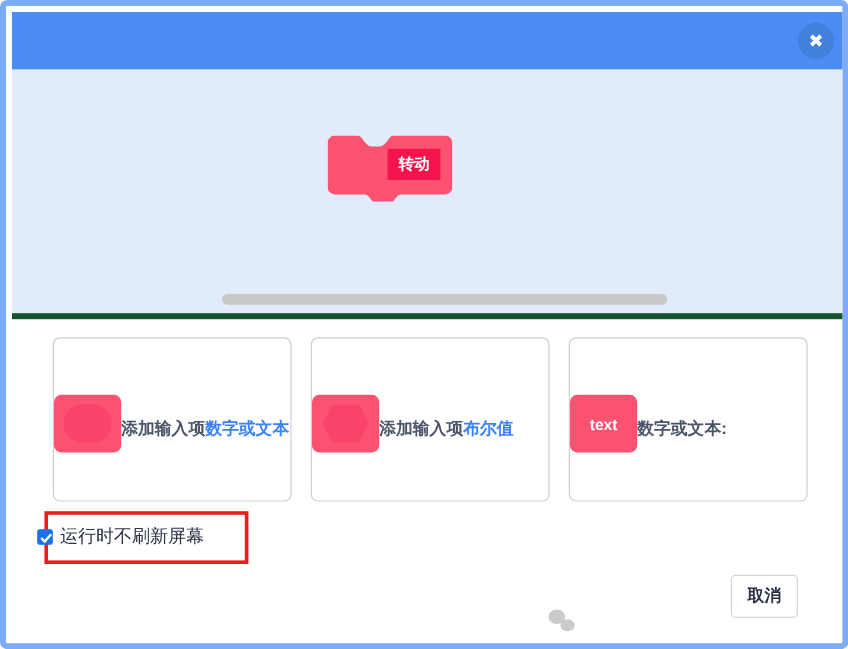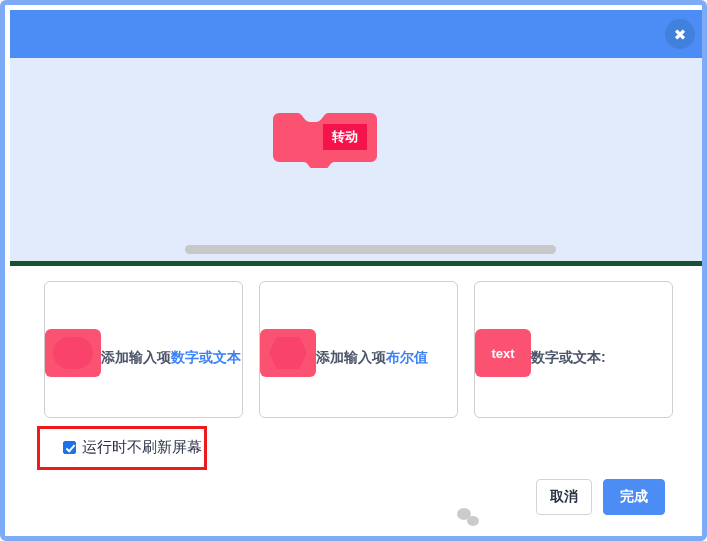--- a/index.html
+++ b/index.html
@@ -201,21 +201,21 @@
     position: absolute;
     left: 32px;
     top: 421px;
     width: 170px;
     height: 44px;
     box-sizing: border-box;
     border: 3px solid #ee1b1b;
   }
   .checkbox-row {
     position: absolute;
-    left: 58px;
+    left: 26px;
     top: 433px;
     display: flex;
     align-items: center;
     cursor: pointer;
   }
   .checkbox-box {
     width: 13px;
     height: 13px;
     box-sizing: border-box;
     background: #1a73e8;
@@ -369,21 +369,20 @@
   </div>
 
   <div class="checkbox-highlight"></div>
   <div class="checkbox-row">
     <div class="checkbox-box"></div>
     <div class="checkbox-label">运行时不刷新屏幕</div>
   </div>
 
   <div class="footer">
     <div class="btn btn-cancel">取消</div>
-    <div class="btn btn-ok">完成</div>
   </div>
 
   <div class="watermark">
     <div class="wechat-icon">
       <div class="bubble-a"></div>
       <div class="bubble-b"></div>
     </div>
   </div>
 
 </div>

